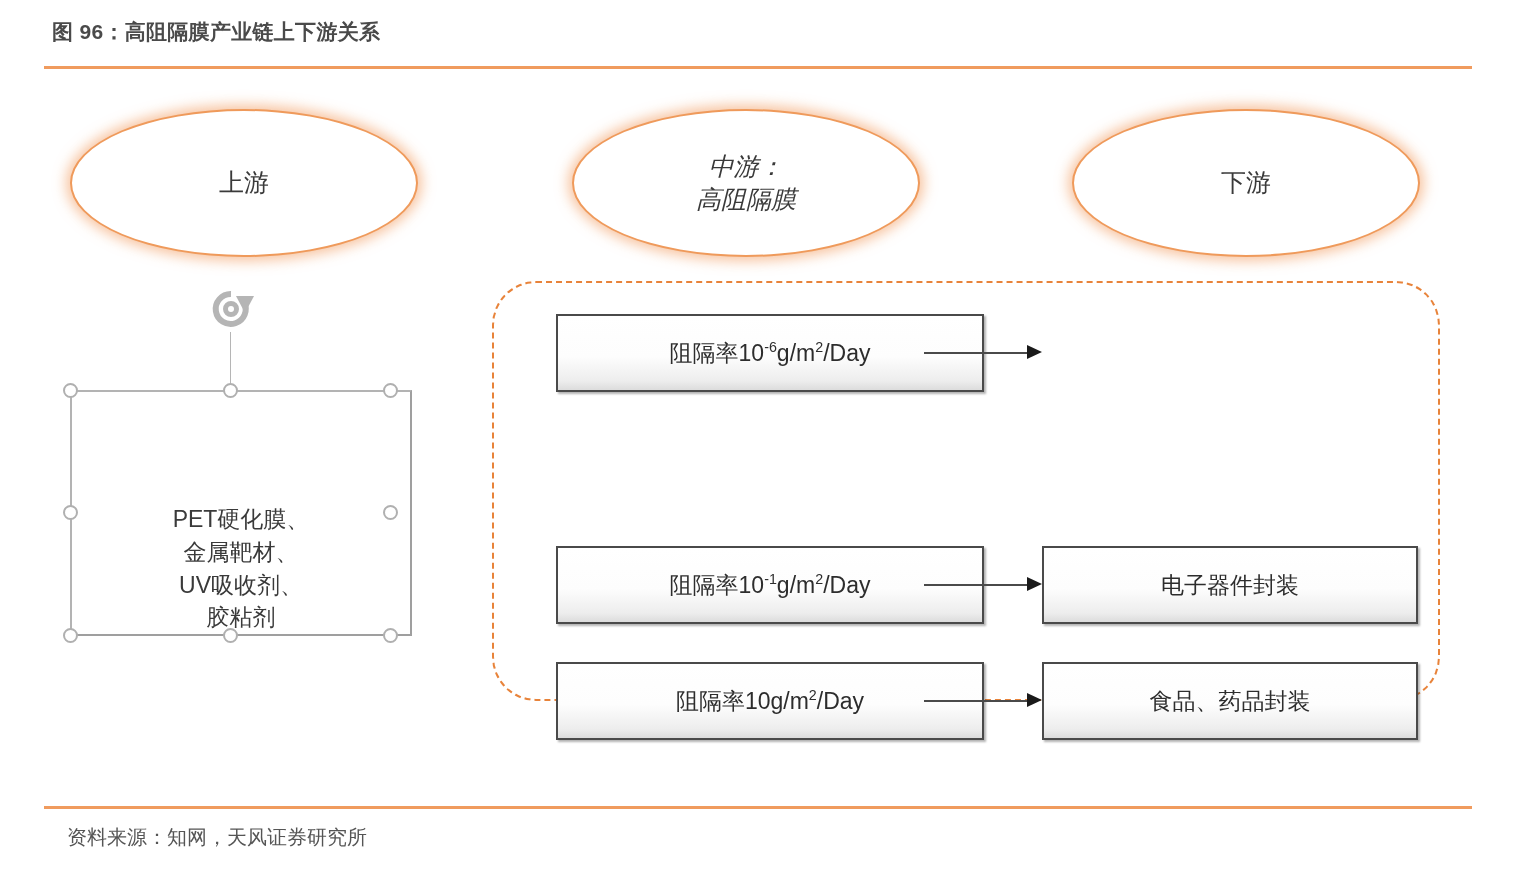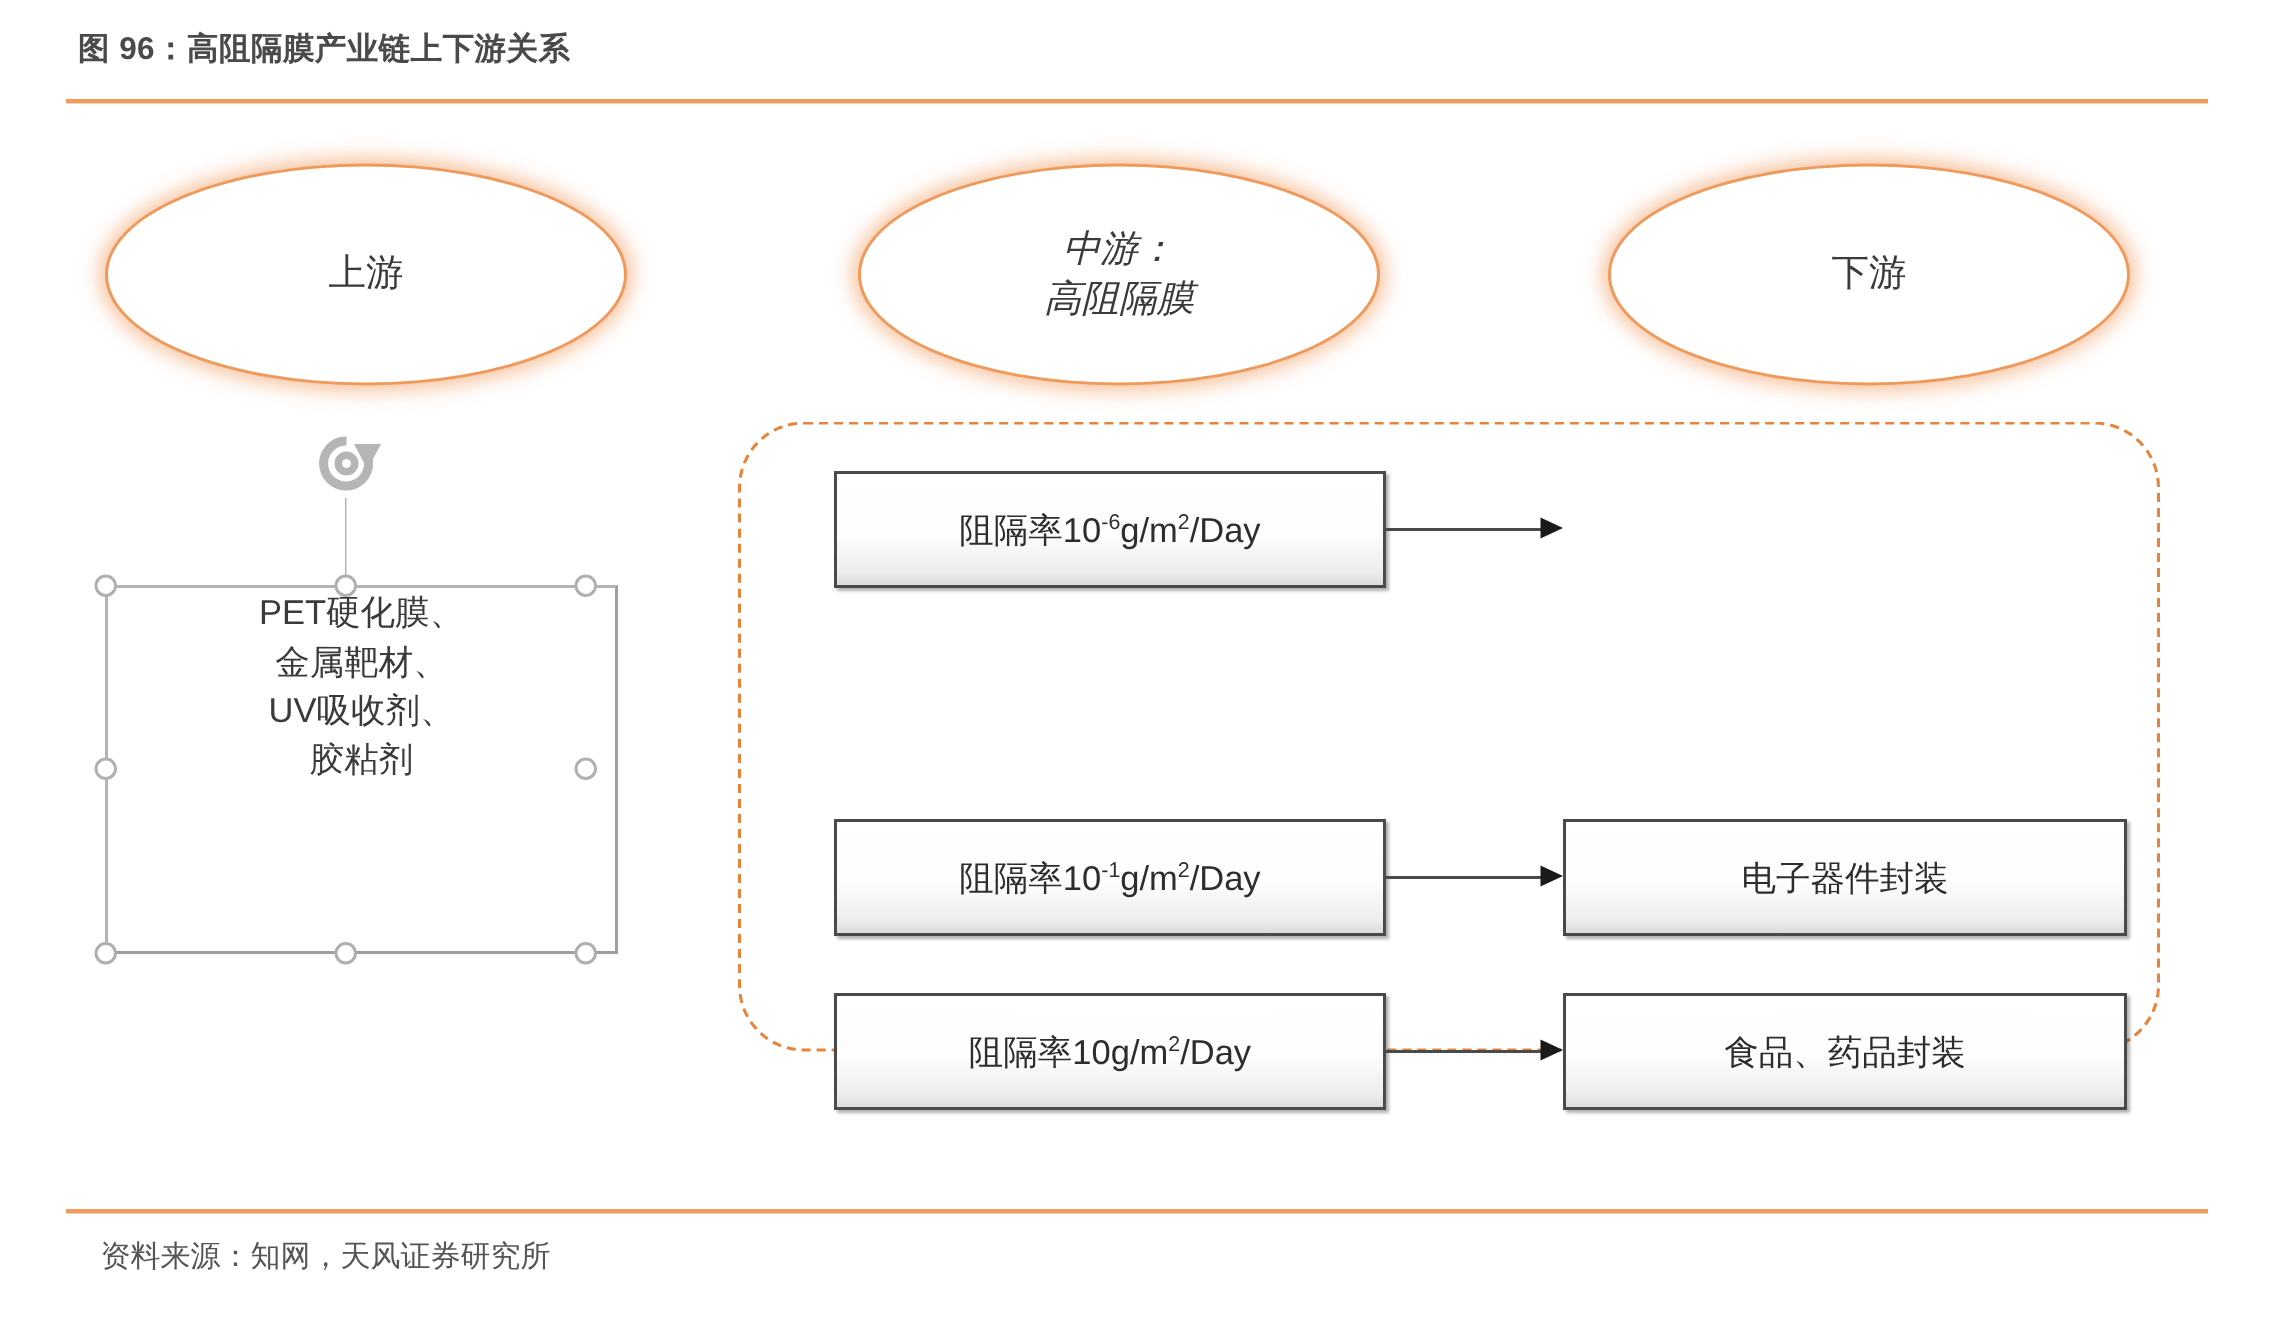--- a/index.html
+++ b/index.html
@@ -94,21 +94,21 @@
     left: 8px;
     top: 104px;
     width: 342px;
     height: 246px;
     border: 2px solid #b3b3b3;
     border-right-color: #9f9f9f;
     border-bottom-color: #9f9f9f;
     background: #ffffff;
     box-sizing: border-box;
     display: flex;
-    align-items: flex-start;
+    align-items: flex-end;
     justify-content: center;
   }
   #upstream-box-text {
     font-size: 23px;
     line-height: 1.42;
     text-align: center;
     color: #3a3a3a;
     white-space: pre-line;
   }
   .sel-handle {
@@ -161,21 +161,21 @@
     border: 2px solid #4a4a4a;
     background: linear-gradient(to bottom, #ffffff 0%, #fdfdfd 55%, #ededed 88%, #dcdcdc 100%);
     box-shadow: 2px 2px 2px rgba(0,0,0,0.30);
     display: flex;
     align-items: center;
     justify-content: center;
     font-size: 23px;
     color: #2d2d2d;
     white-space: nowrap;
   }
-  .box-left  { left: 0px;   width: 368px; }
+  .box-left  { left: 0px;   width: 428px; }
   .box-right { left: 486px; width: 376px; }
   .box-right.is-bold { font-weight: bold; }
 
   .flow-box sup { font-size: 0.62em; vertical-align: super; line-height: 0; }
 
   
   .flow-arrow {
     position: absolute;
     left: 368px;
     top: 37px;

